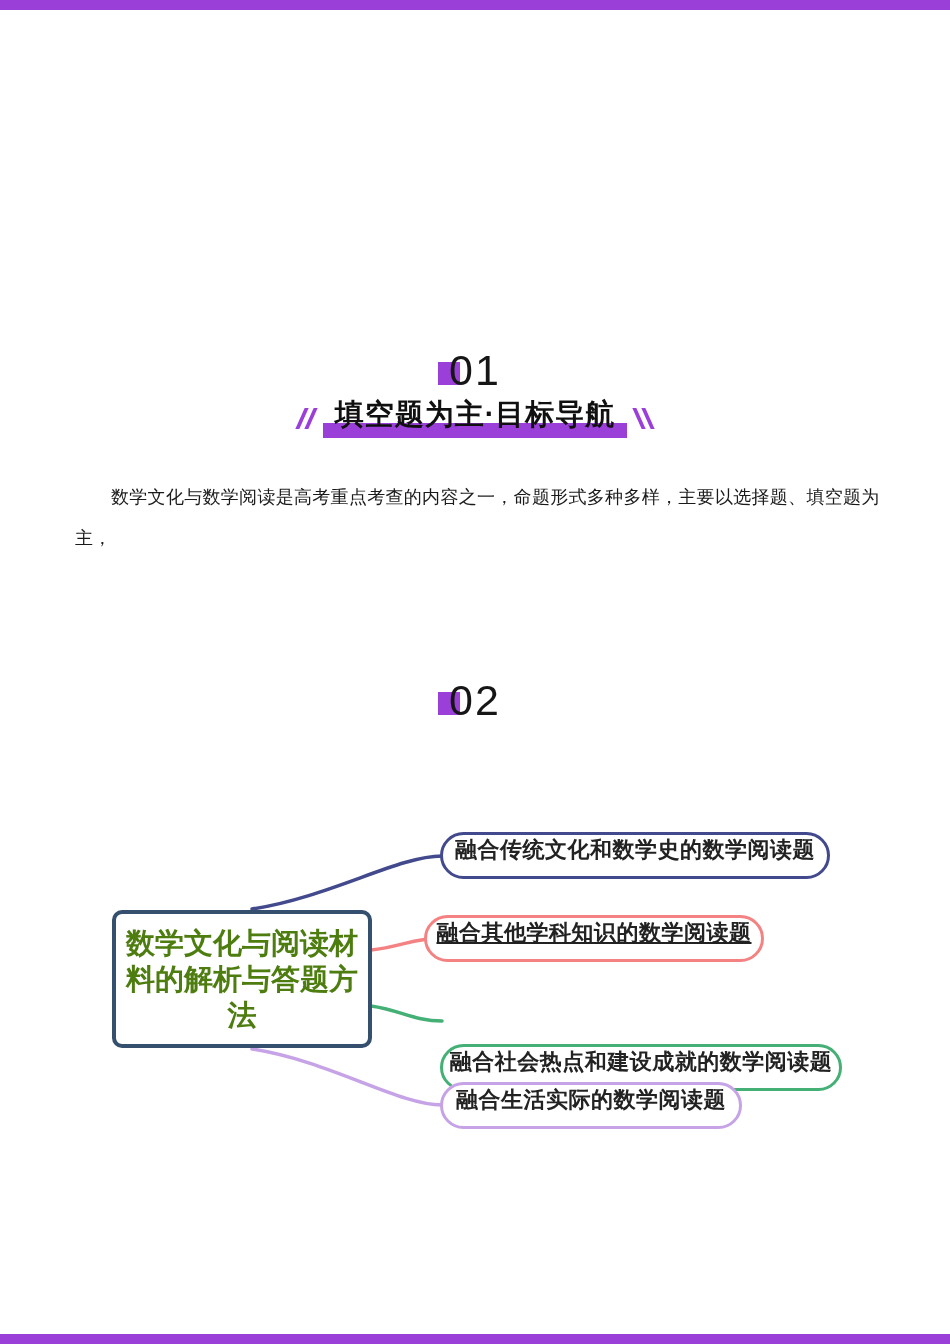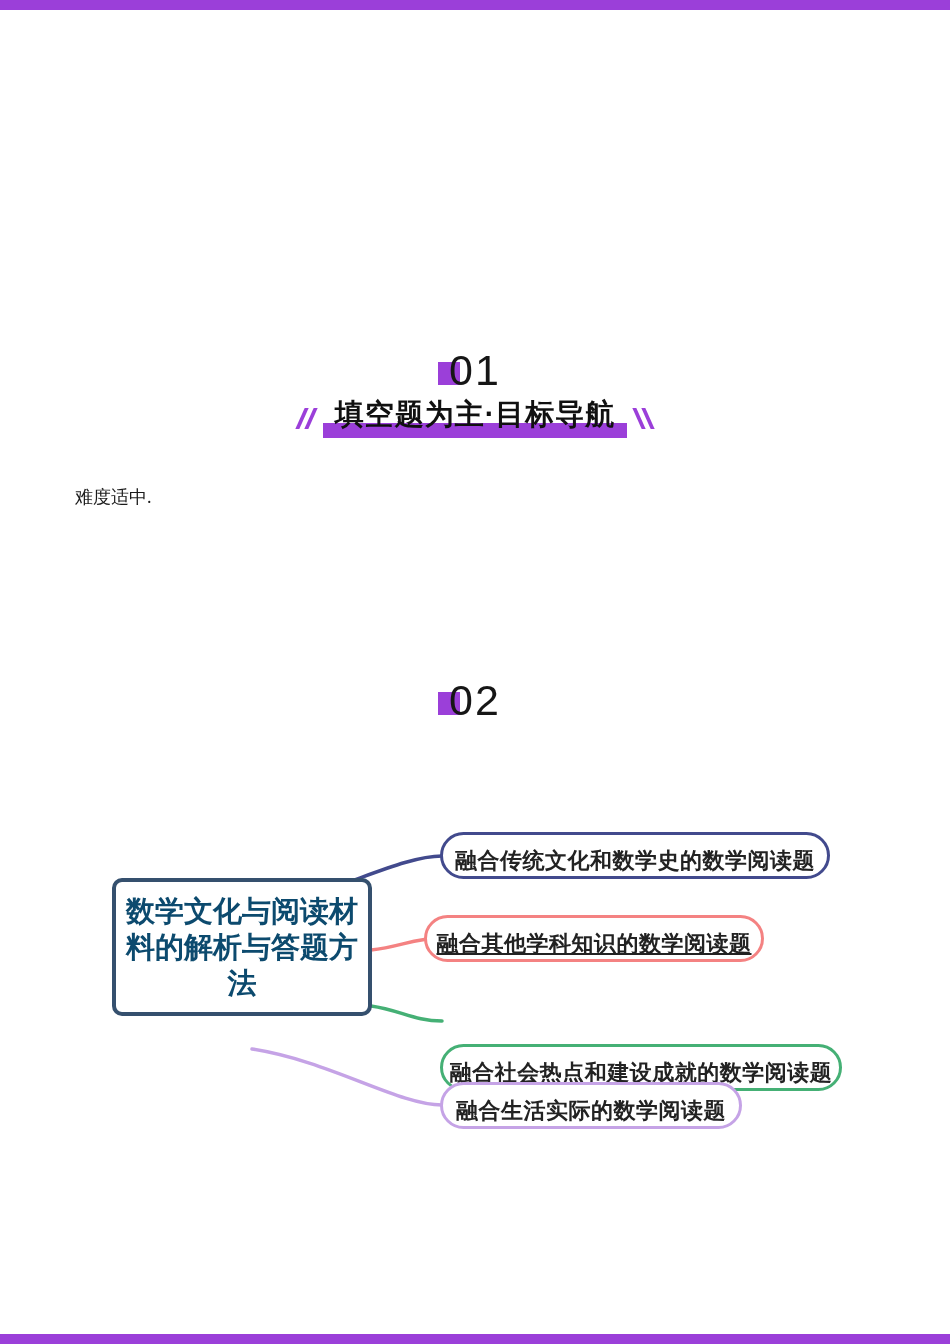--- a/index.html
+++ b/index.html
@@ -31,28 +31,28 @@
   .paragraph {
     position:absolute; left:75px; top:477px; width:806px;
     font-family:"Liberation Serif","DejaVu Serif",serif;
     font-size:18px; line-height:41px; color:#1a1a1a;
   }
   .p-line.indent { text-indent:2em; letter-spacing:0.3px; }
 
   
   .mindmap-svg { position:absolute; left:0; top:0; width:950px; height:1344px; pointer-events:none; }
   .center-node {
-    position:absolute; left:112px; top:878px; width:260px; height:138px;
+    position:absolute; left:112px; top:910px; width:260px; height:138px;
     background:#fff; border:4px solid #35506e; border-radius:10px;
     display:flex; align-items:center; justify-content:center; text-align:center;
-    font-size:29px; line-height:36px; font-weight:bold; color:#0c4a6e; padding:4px 10px;
+    font-size:29px; line-height:36px; font-weight:bold; color:#4d7c0f; padding:4px 10px;
   }
   .branch-node {
     position:absolute; background:#fff; border:3.5px solid; border-radius:24px;
-    height:47px; display:flex; align-items:flex-end; justify-content:center;
+    height:47px; display:flex; align-items:flex-start; justify-content:center;
     font-size:22px; font-weight:bold; color:#222; letter-spacing:0.5px; white-space:nowrap;
   }
   .branch-1 { left:440px; top:832px; width:390px; }
   .branch-2 { left:424px; top:915px; width:340px;text-decoration:underline; }
   .branch-3 { left:440px; top:998px; width:402px;margin-top:46px; }
   .branch-4 { left:440px; top:1082px; width:302px;font-family:Liberation Mono, monospace; }
 </style>
 </head>
 <body>
 
@@ -75,21 +75,21 @@
         <span class="title-text">填空题为主·目标导航</span>
       </span>
       <span class="slashes">
         <span class="slash bwd" style="background: rgb(155, 63, 217);"></span>
         <span class="slash bwd" style="background: rgb(155, 63, 217);"></span>
       </span>
     </div>
   </div>
 
   <div class="paragraph">
-    <div class="p-line">难度适中.</div>
+    <div class="p-line indent">数学文化与数学阅读是高考重点考查的内容之一，命题形式多种多样，主要以选择题、填空题为主，</div>
   </div>
 
   <div class="section-header" style="top:677px;">
     <div class="num-wrap">
       <span class="num-square" style="background: rgb(155, 63, 217);"></span>
       <span class="num-text">02</span>
     </div>
   </div>
 
   <svg class="mindmap-svg" viewBox="0 0 950 1344" xmlns="http://www.w3.org/2000/svg">

